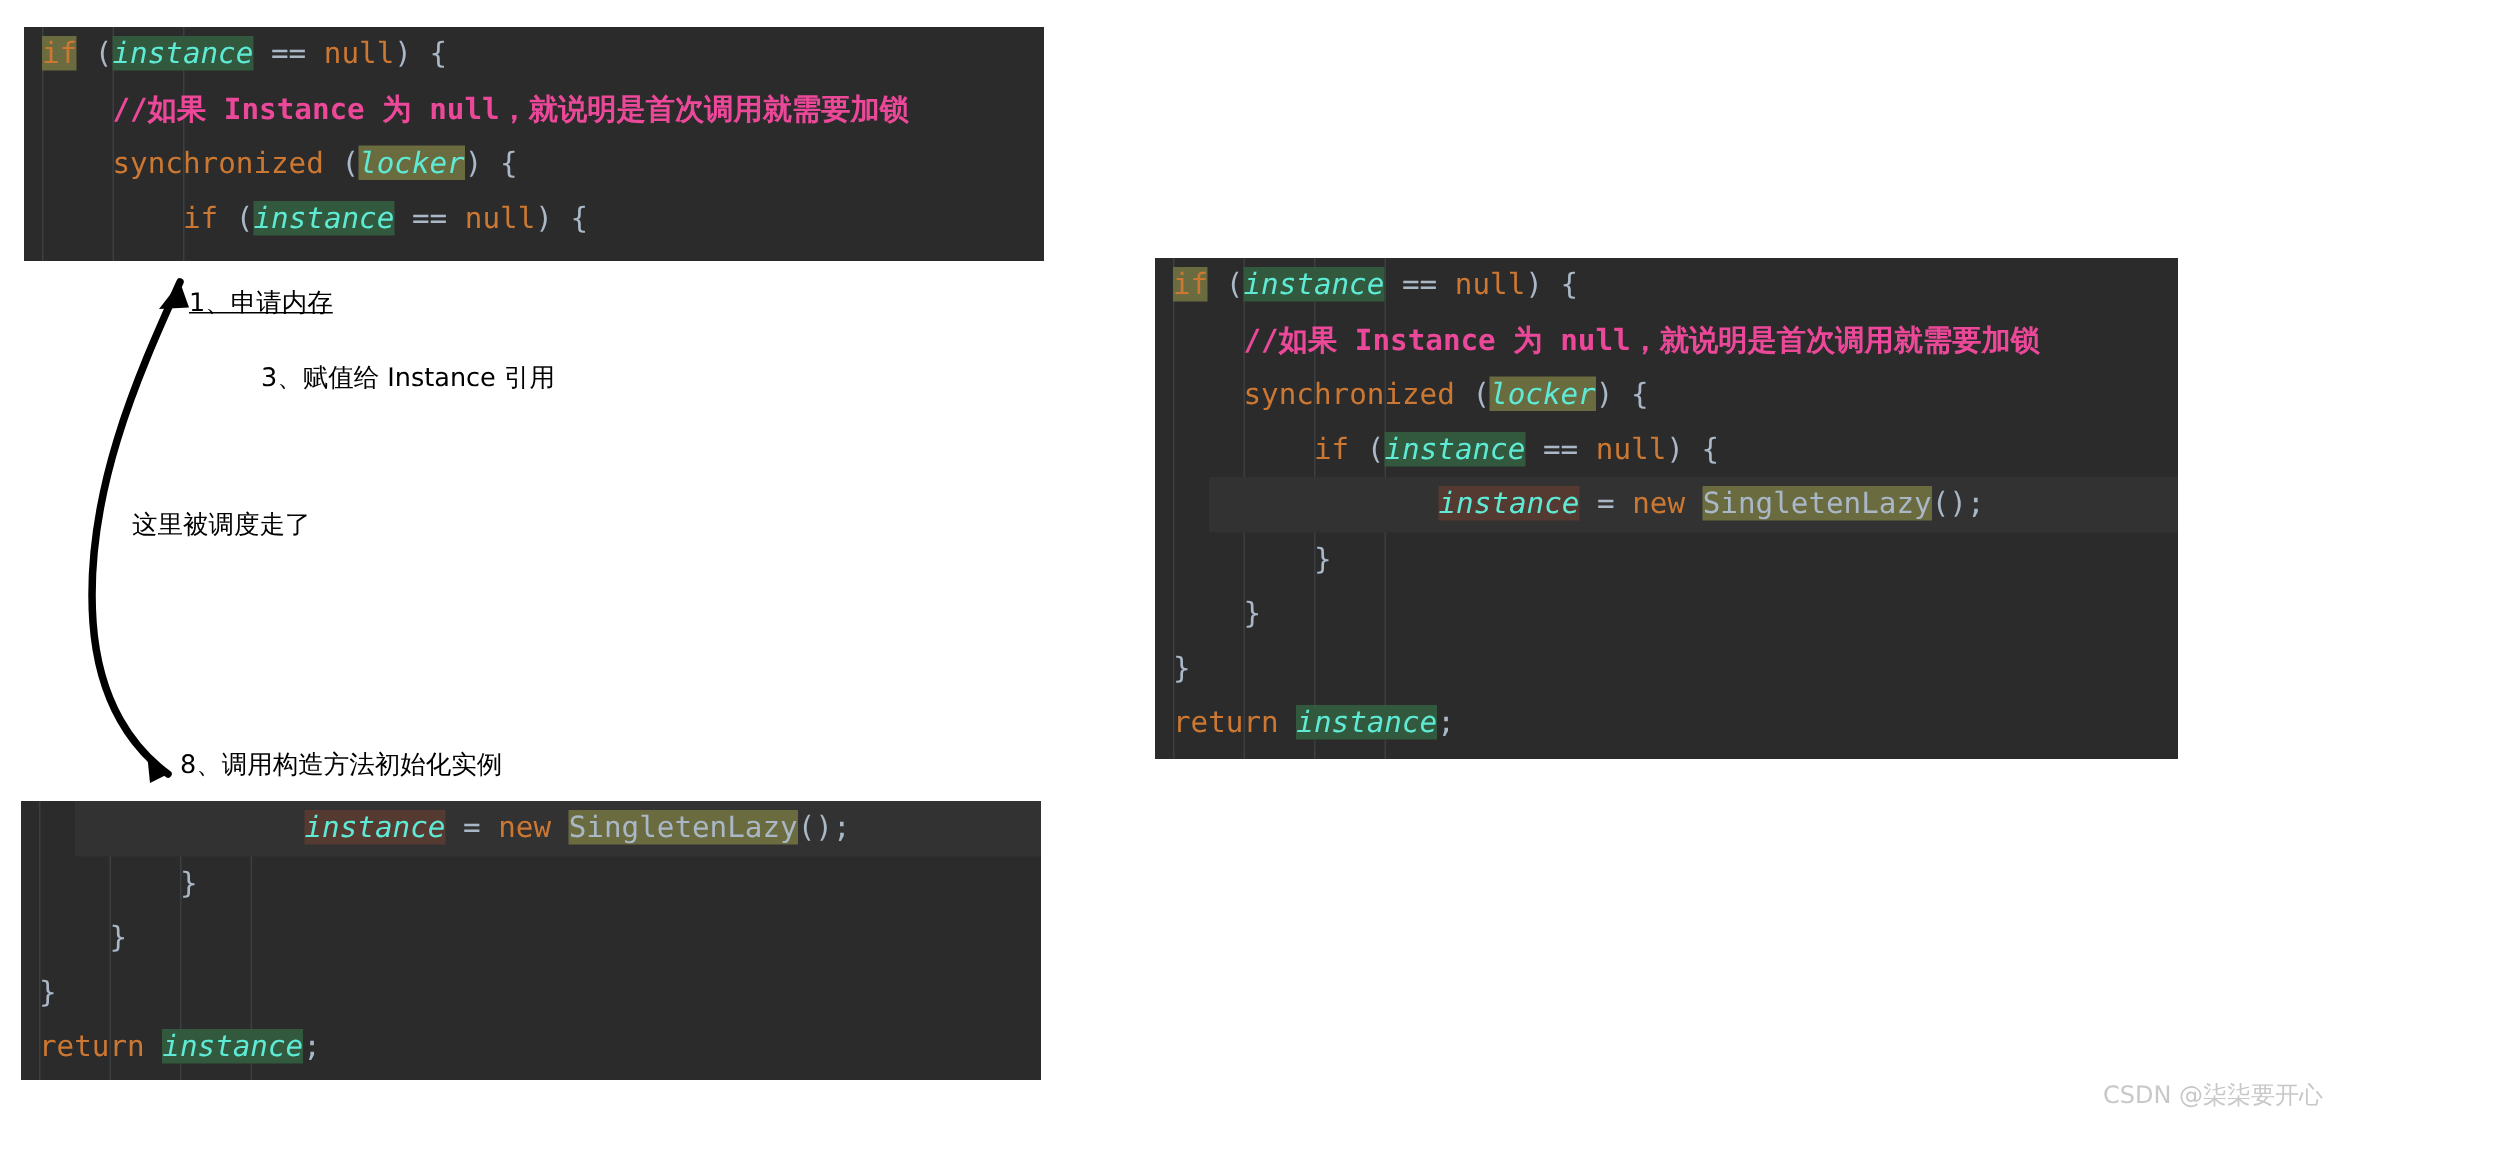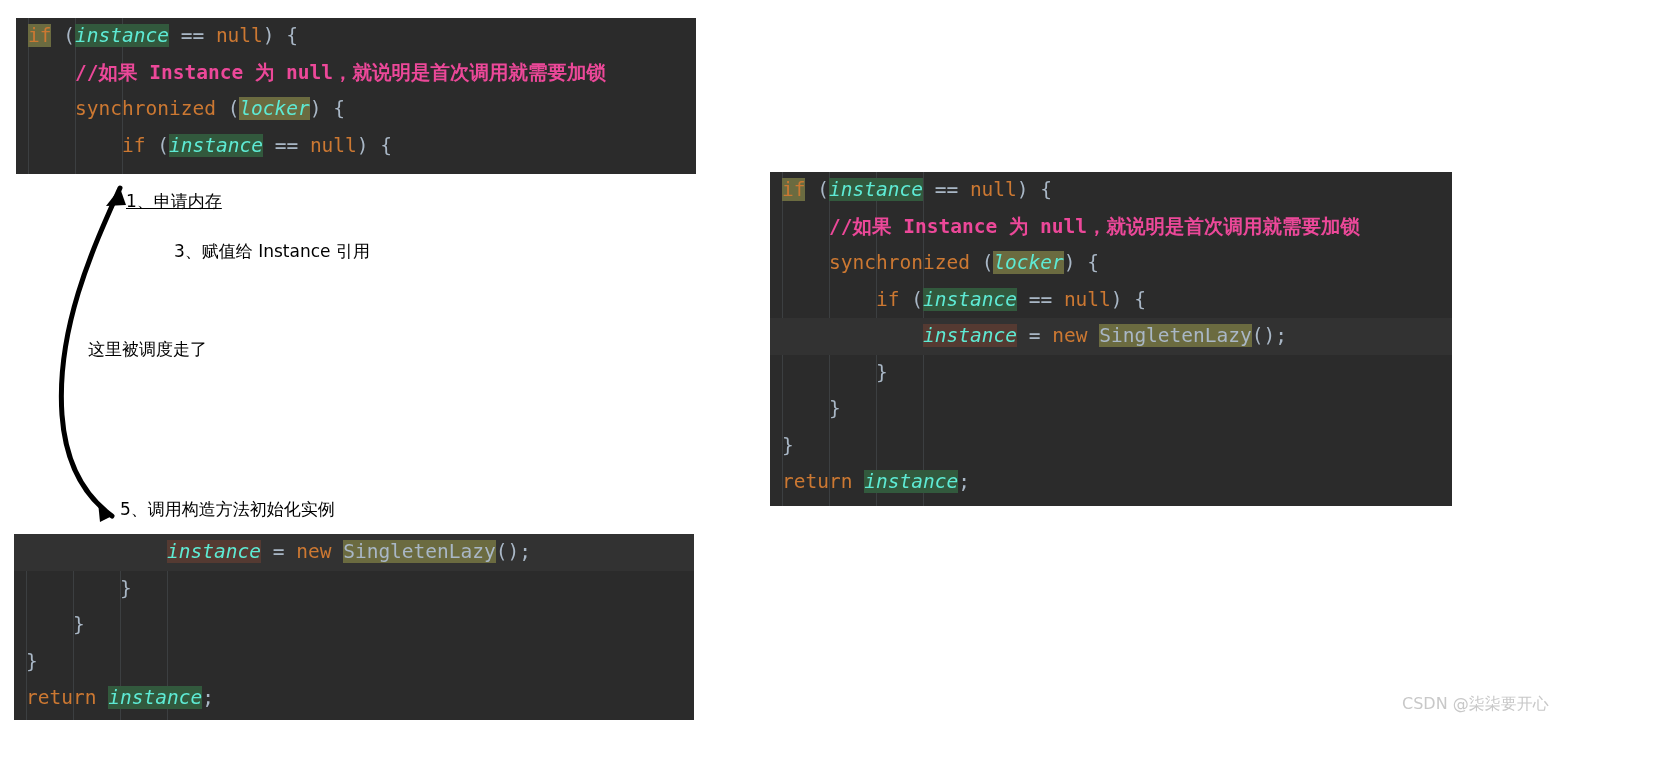--- a/index.html
+++ b/index.html
@@ -25,20 +25,21 @@
     white-space: pre;
     overflow: hidden;
   }
   .code-line {
     position: relative;
     height: 36.5px;
     padding-left: 0;
   }
   .code-line.current {
     background: #323232;
+    margin-left: 36px;
   }
 
   
   .guide {
     position: absolute;
     top: 0;
     bottom: 0;
     width: 1px;
     background: #3c3f41;
   }
@@ -88,15 +89,15 @@
   <path d="M 80 8 L 66 26 L 86 25 Z" fill="#000000"></path>
   <path d="M 72 336 L 58 322 L 60 342 Z" fill="#000000"></path>
 </svg>
 
 <div class="annot" style="left:126px; top:190px;text-decoration:underline;">1、申请内存</div>
 
 <div class="annot" style="left:126px; top:240px;margin-left:48px;">3、赋值给 Instance 引用</div>
 
 <div class="annot" style="left:88px; top:338px;">这里被调度走了</div>
 
-<div class="annot" style="left:120px; top:498px;">5、调用构造方法初始化实例</div>
+<div class="annot" style="left:120px; top:498px;">8、调用构造方法初始化实例</div>
 
-<div class="watermark" style="left:1402px; top:694px;">CSDN @柒柒要开心</div>
+<div class="watermark" style="left:1402px; top:720px;">CSDN @柒柒要开心</div>
 
 </body></html>

